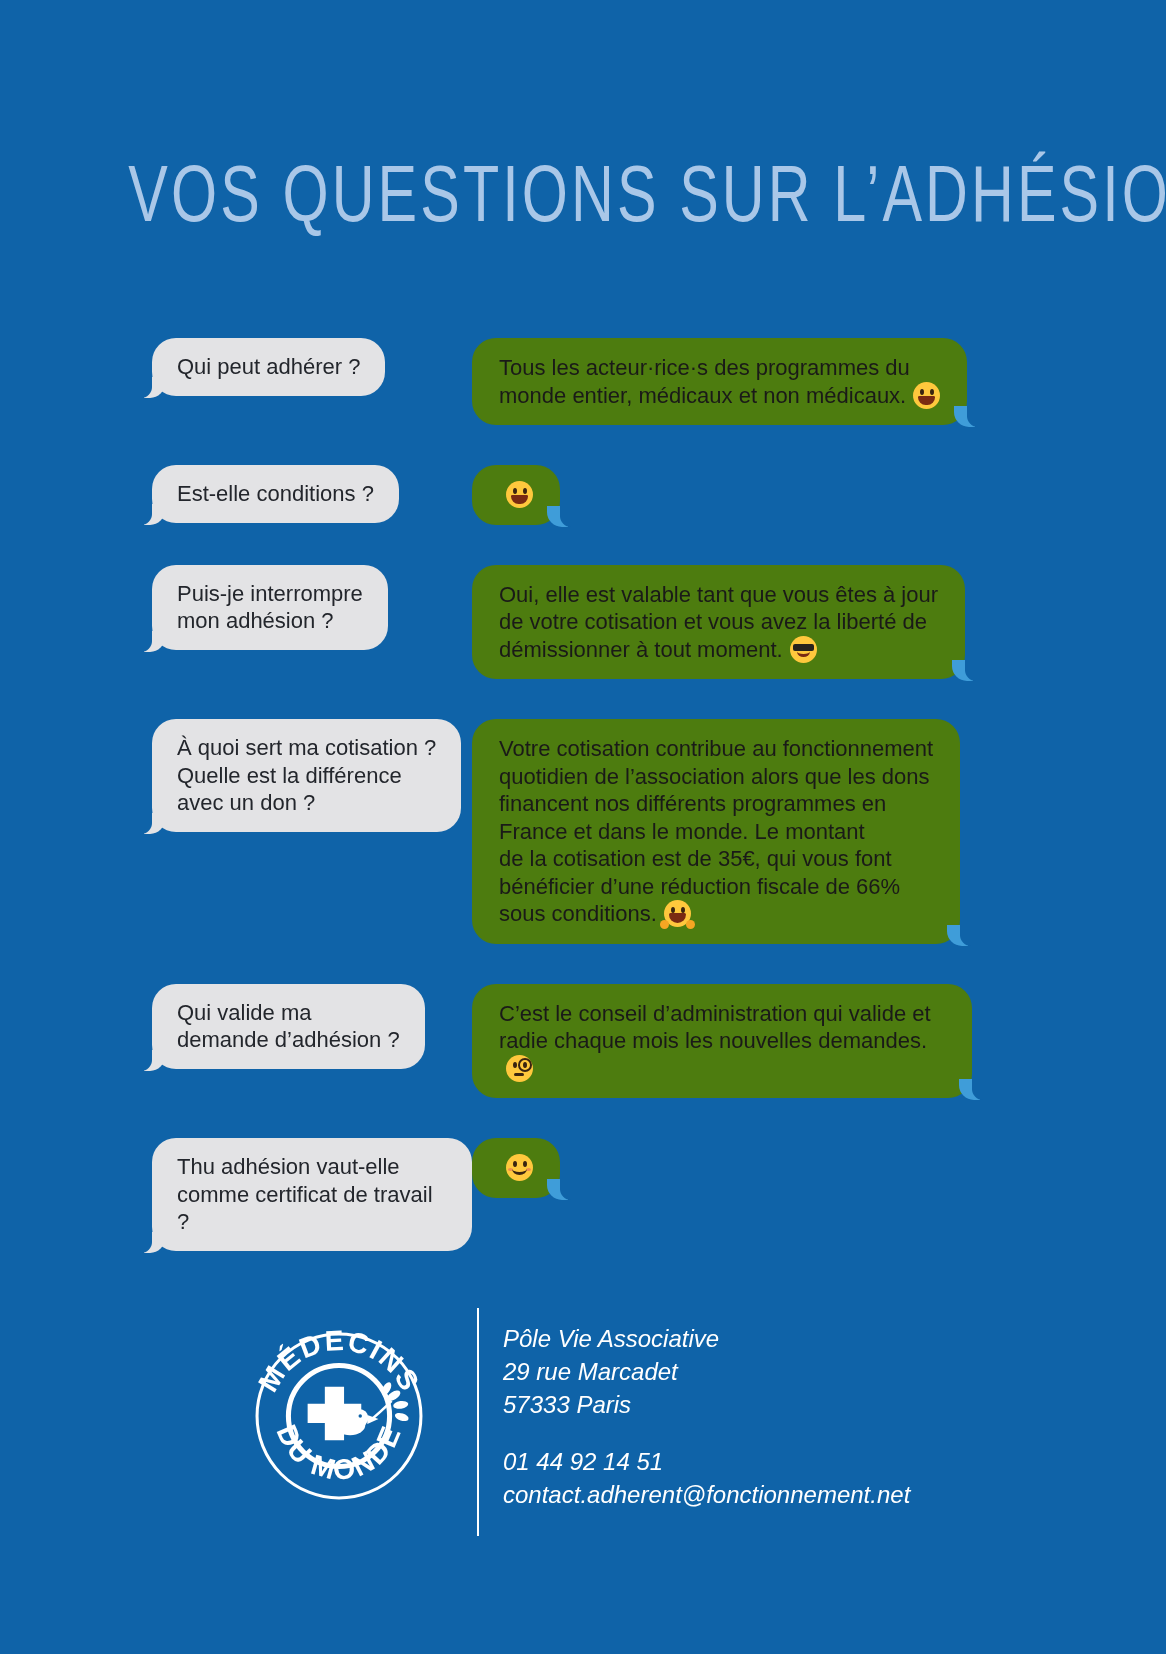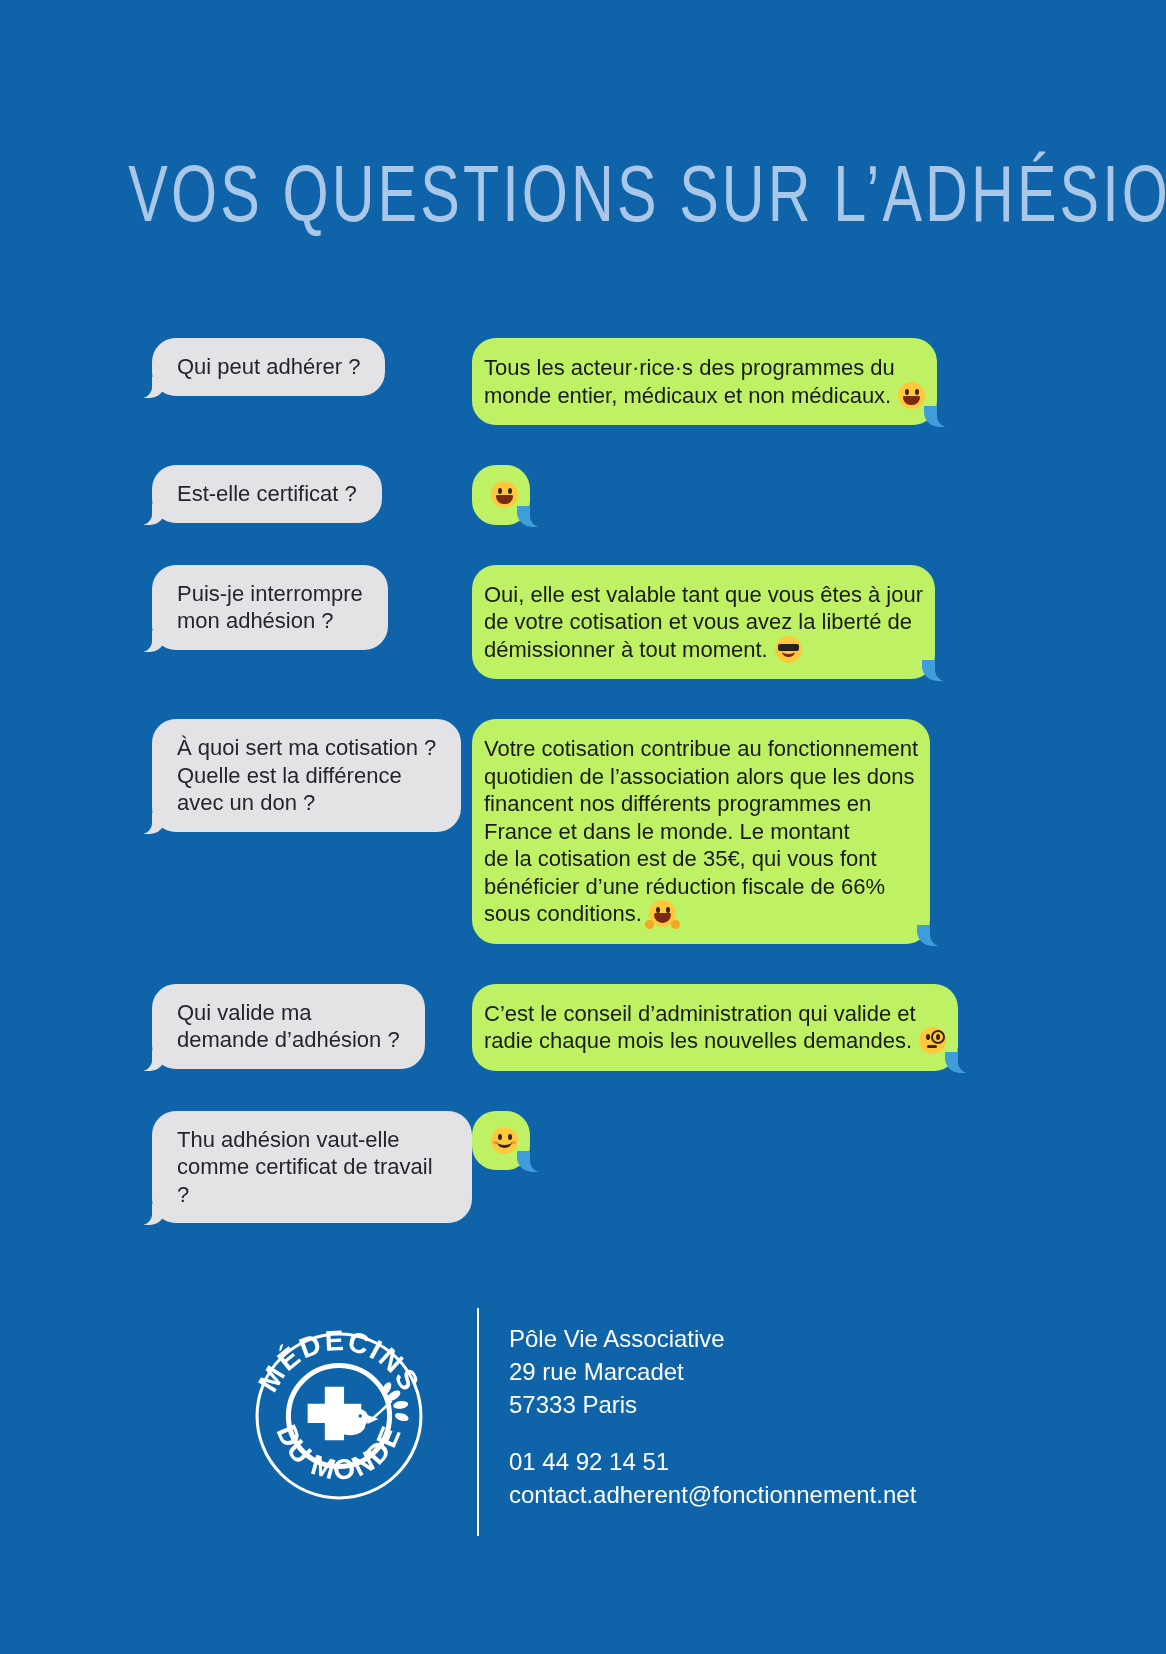--- a/index.html
+++ b/index.html
@@ -30,22 +30,22 @@
     font-size:22px; line-height:27.5px;
     white-space:pre-line; position:relative;
     border-radius:24px;
   }
   .q {
     background:#e3e3e5; color:#23262c;
     padding:15px 25px;
     min-width:200px;
   }
   .a {
-    background:#bef264; color:#1a1a18;
-    padding:16px 12px;
+    background:#4d7c0f; color:#1a1a18;
+    padding:16px 27px;
     max-width:500px;
   }
   
   .q::before {
     content:""; position:absolute; z-index:0; bottom:-2px; left:-8px;
     height:21px; width:21px; background:#e3e3e5;
     border-bottom-right-radius:15px;
   }
   .q::after {
     content:""; position:absolute; z-index:1; bottom:-2px; left:-11px;
@@ -118,23 +118,23 @@
   }
 
   
   .footer {
     position:absolute; left:253px; top:1308px;
     display:flex; align-items:flex-start;
   }
   .logo { width:172px; height:172px; margin-top:22px; flex:0 0 172px; }
   .contact {
     margin-left:52px; border-left:2px solid #ffffff;
-    padding-left:30px; padding-top:14px; padding-bottom:14px;
+    padding-left:24px; padding-top:14px; padding-bottom:14px;
     color:#ffffff; font-size:24px; line-height:33px;
-    min-height:228px; box-sizing:border-box;
+    min-height:228px; box-sizing:border-box;font-style:italic;
   }
   .contact .block2 { margin-top:24px; }
 </style>
 </head>
 <body>
 
 <div class="page">
 
   <div class="title">VOS QUESTIONS SUR L’ADHÉSION</div>
 
@@ -143,21 +143,21 @@
     <div class="row">
       <div class="qcol">
         <div class="bubble q"><span>Qui peut adhérer ?</span></div>
       </div>
       <div class="bubble a"><span>Tous les acteur·rice·s des programmes du
 monde entier, médicaux et non médicaux.</span><span class="emoji e-open"></span></div>
     </div>
 
     <div class="row">
       <div class="qcol">
-        <div class="bubble q"><span>Est-elle certificat ?</span></div>
+        <div class="bubble q"><span>Est-elle conditions ?</span></div>
       </div>
       <div class="bubble a"><span class="emoji e-open"></span></div>
     </div>
 
     <div class="row">
       <div class="qcol">
         <div class="bubble q"><span>Puis-je interrompre
 mon adhésion ?</span></div>
       </div>
       <div class="bubble a"><span>Oui, elle est valable tant que vous êtes à jour

